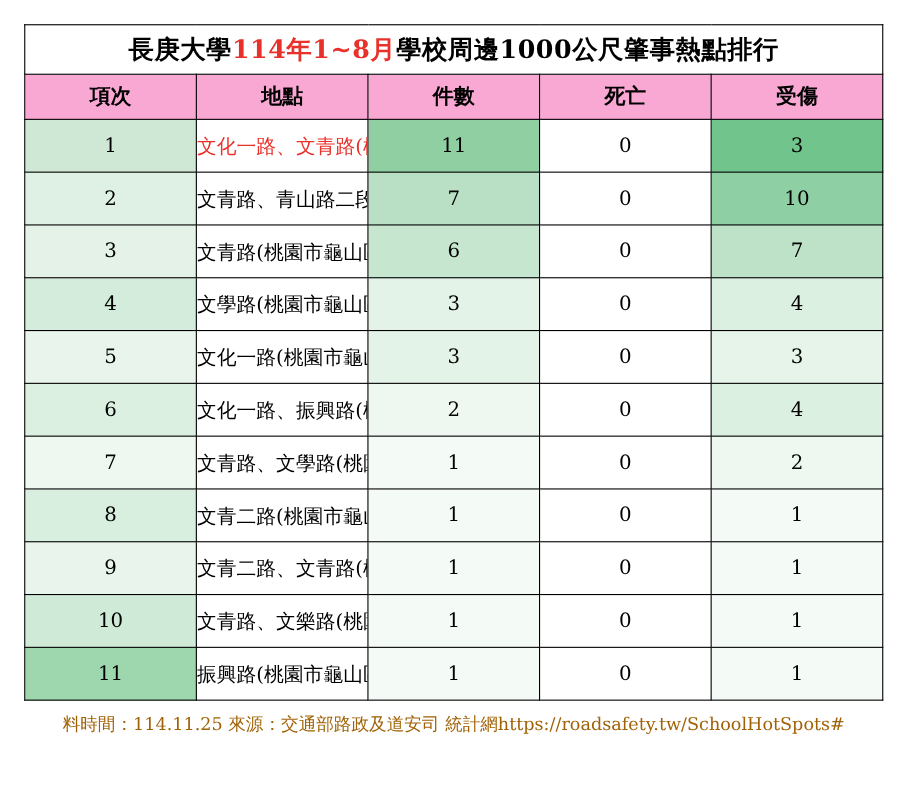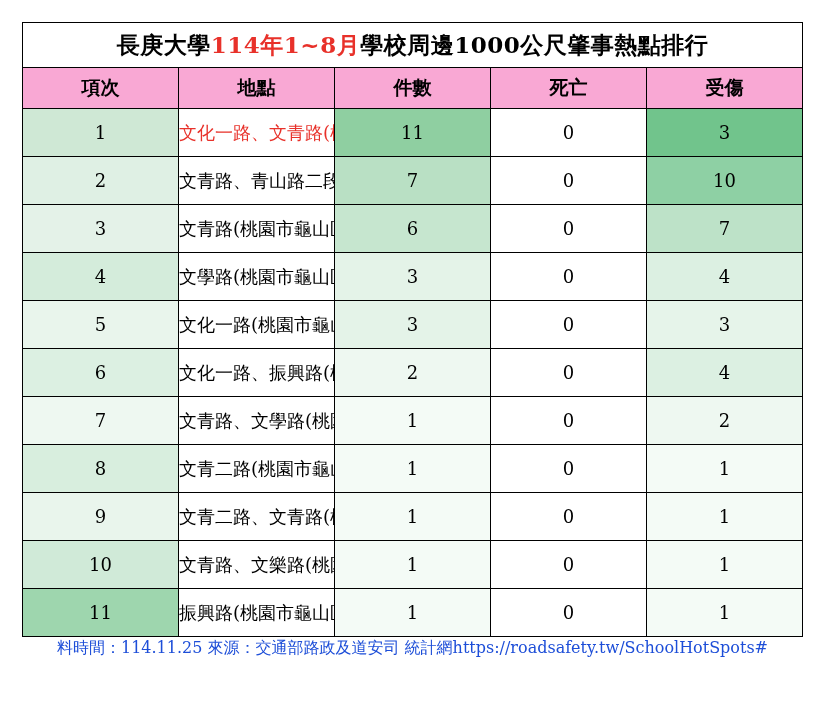--- a/index.html
+++ b/index.html
@@ -66,25 +66,25 @@
     font-family: "DejaVu Serif", "Liberation Serif", serif;
     white-space: nowrap;
     overflow: hidden;
   }
   td.num {
     text-align: center;
     font-size: 18px;
     font-family: "DejaVu Serif", "Liberation Serif", serif;
   }
   .footer {
-    margin-top: 1px;
+    margin-top: 12px;
     text-align: center;
     font-size: 16px;
     font-family: "DejaVu Serif", "Liberation Serif", serif;
-    color: #1d4ed8;
+    color: #a16207;
   }
   .footer .part { white-space: nowrap; }
 </style>
 </head>
 <body>
 
 <div class="page">
   <table class="hotspot">
     <thead>
       <tr>

